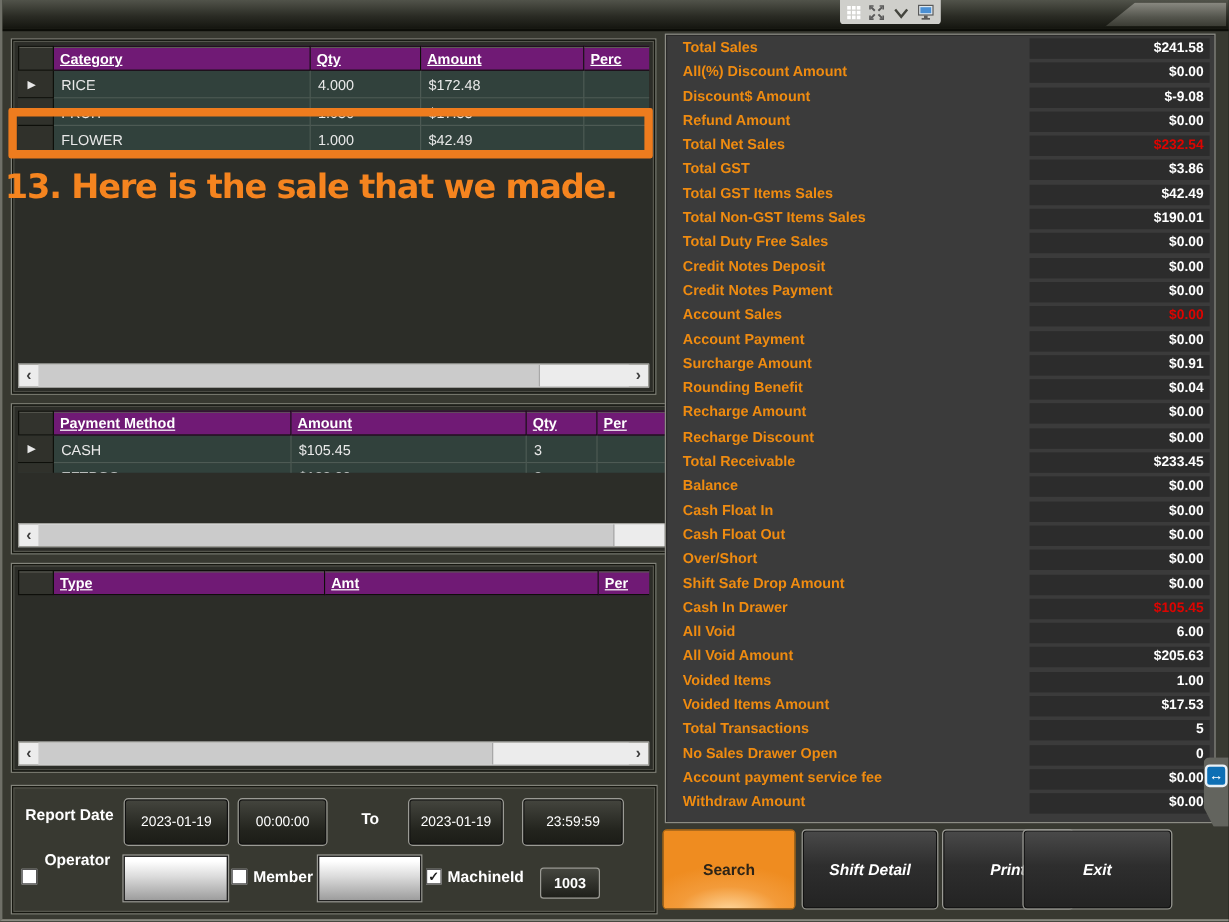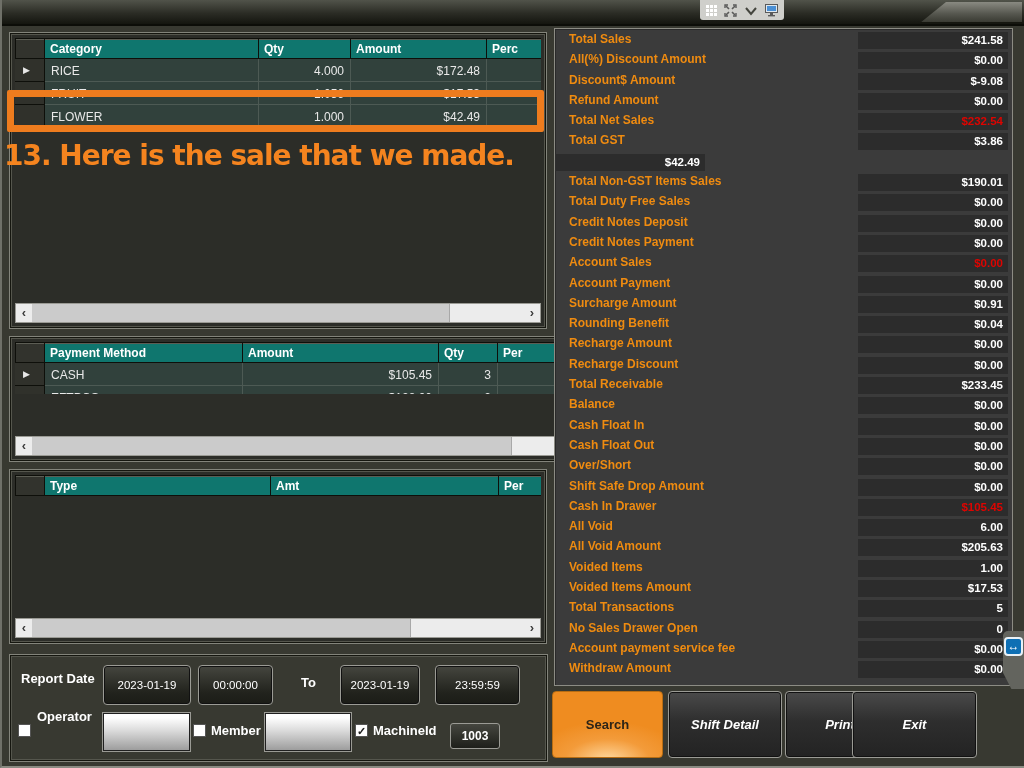--- a/index.html
+++ b/index.html
@@ -24,28 +24,28 @@
   .groupbox { position:absolute; background:#2c2d28; border:1px solid #15160f;
               box-shadow:0 0 0 1px #83847b, inset 0 0 0 1px #55564d; padding:4px; display:flex; flex-direction:column; }
   .gb1 { left:8px;  top:33px;  width:536px; height:295px; }
   .gb2 { left:8px;  top:337px; width:637px; height:124px;gap:42px; }
   .gb3 { left:8px;  top:470px; width:536px; height:173px;gap:16px; }
   .grid { flex:1; overflow:hidden; }
   .grid-head, .grid-row { display:flex; }
   .grid-head { height:21px; }
   .grid-row { height:23px; background:#31413c; }
   .cell { overflow:hidden; white-space:nowrap; }
-  .hcell { background:#0f766e; color:#fff; font-size:12px; font-weight:bold; padding:3px 0 0 5px;
-           border:1px solid #0e0f0a; border-left:none; box-shadow:inset 0 1px 0 #5c5d54; }
+  .hcell { background:#701a75; color:#fff; font-size:12px; font-weight:bold; padding:3px 0 0 5px;
+           border:1px solid #0e0f0a; border-left:none; box-shadow:inset 0 1px 0 #5c5d54;text-decoration:underline; }
   .c-sel-h { background:#32332d; border:1px solid #0e0f0a; box-shadow:inset 0 1px 0 #5c5d54; }
   .sel-cell { background:#30312b; border-right:1px solid #0e0f0a; border-bottom:1px solid #0e0f0a;
               color:#e8e8e8; font-size:9px; padding:6px 0 0 8px; }
   .dcell { color:#e9e9e9; font-size:12px; padding:5px 6px 0 6px;
            border-right:1px solid #4d5a54; border-bottom:1px solid #4d5a54; }
-  .dcell.num { text-align:right; }
+  .dcell.num { }
   .c-sel { width:30px; flex:none; }
   .gb1 .c0{width:214px;flex:none;} .gb1 .c1{width:92px;flex:none;} .gb1 .c2{width:136px;flex:none;} .gb1 .c3{width:70px;flex:none;}
   .gb2 .c0{width:198px;flex:none;} .gb2 .c1{width:196px;flex:none;} .gb2 .c2{width:59px;flex:none;}  .gb2 .c3{width:70px;flex:none;}
   .gb3 .c0{width:226px;flex:none;} .gb3 .c1{width:228px;flex:none;} .gb3 .c2{width:70px;flex:none;}
 
   .hscroll { height:20px; flex:none; background:#ececec; display:flex; align-items:center; border:1px solid #9a9a94; }
   .hscroll .arr { width:16px; text-align:center; color:#3c3c3c; font-size:13px; font-weight:bold; line-height:18px; }
   .hscroll .track { flex:1; height:18px; background:#ececec; position:relative; }
   .hscroll .thumb { position:absolute; left:0; top:0; height:18px; background:#cbcbcb; border-right:1px solid #a8a8a8; }
   .gb1 .thumb{width:85%;} .gb2 .thumb{width:81%;} .gb3 .thumb{width:77%;}
@@ -260,20 +260,21 @@
         </div>
         <div class="stat-row">
           <span class="stat-label">Total Net Sales</span>
           <span class="stat-value red">$232.54</span>
         </div>
         <div class="stat-row">
           <span class="stat-label">Total GST</span>
           <span class="stat-value">$3.86</span>
         </div>
         <div class="stat-row">
+          <span class="stat-label">Total GST Items Sales</span>
           <span class="stat-value">$42.49</span>
         </div>
         <div class="stat-row">
           <span class="stat-label">Total Non-GST Items Sales</span>
           <span class="stat-value">$190.01</span>
         </div>
         <div class="stat-row">
           <span class="stat-label">Total Duty Free Sales</span>
           <span class="stat-value">$0.00</span>
         </div>

